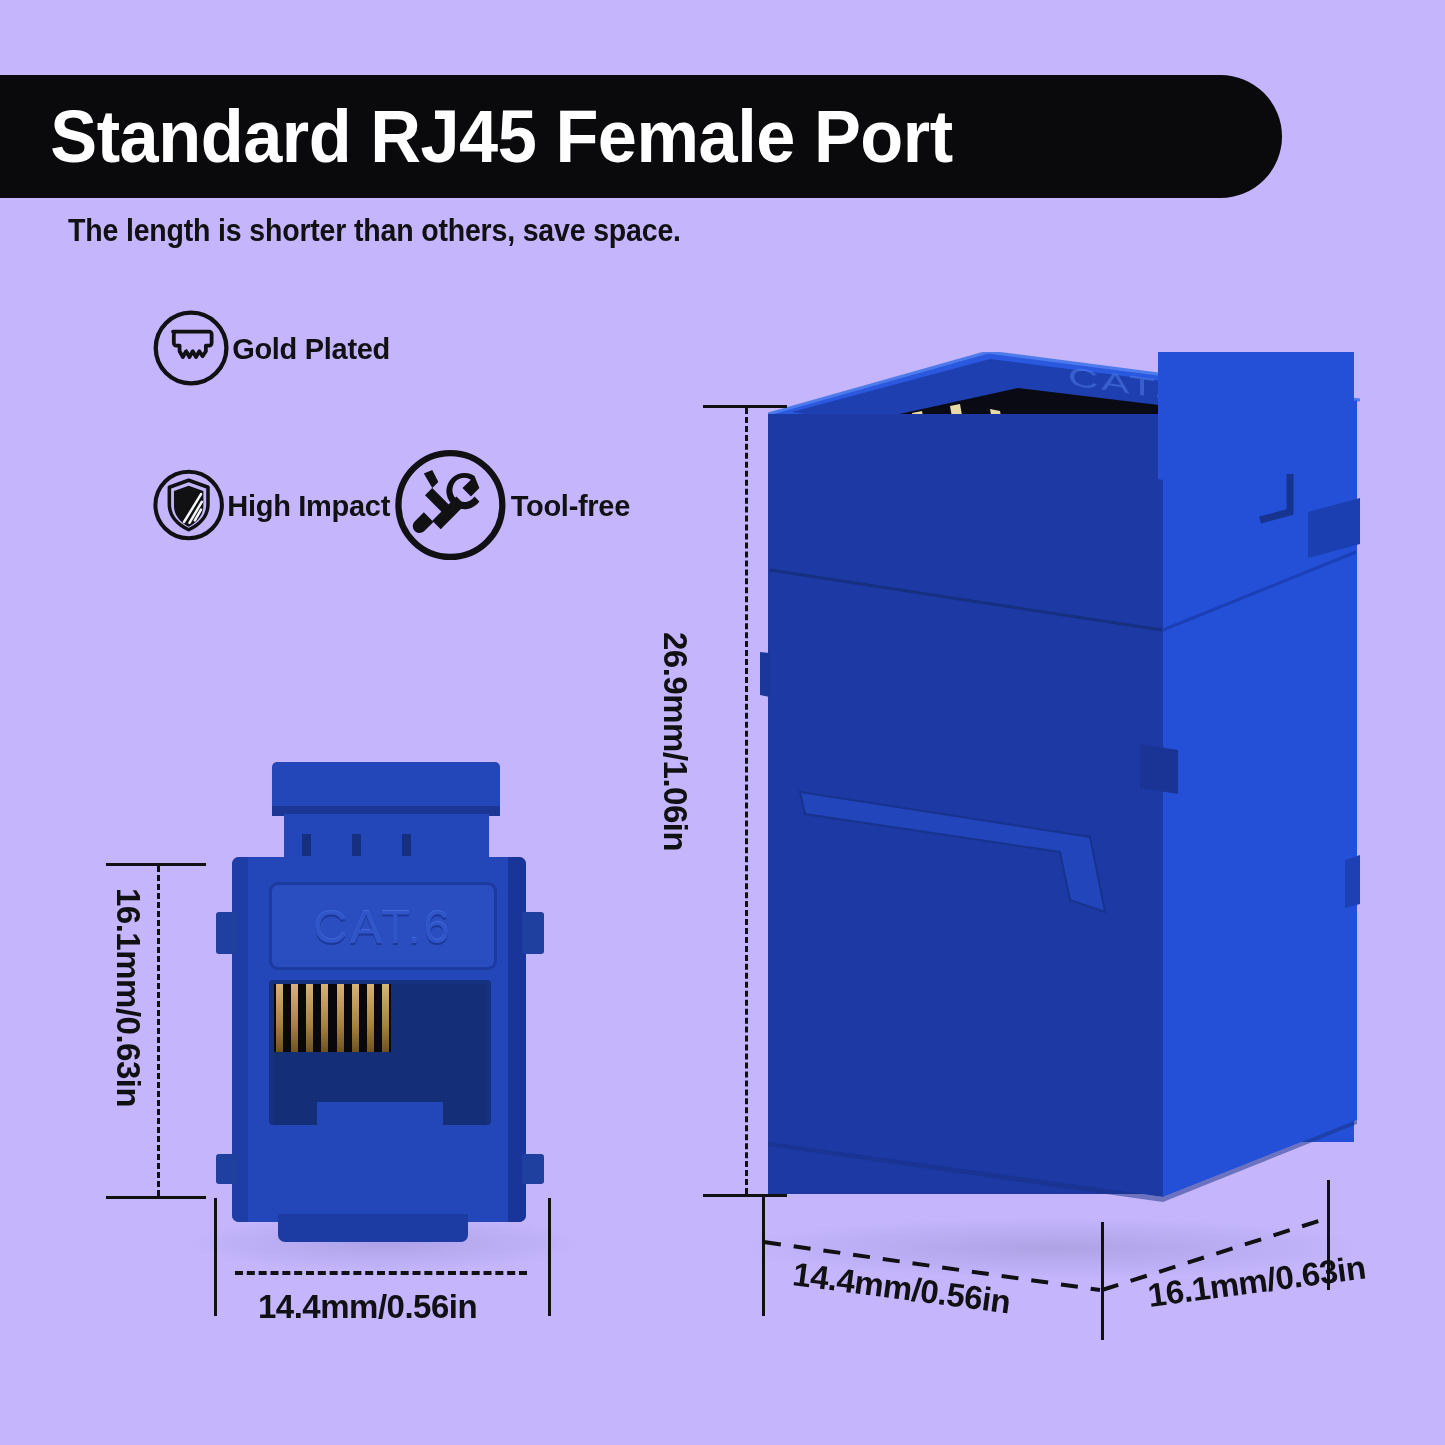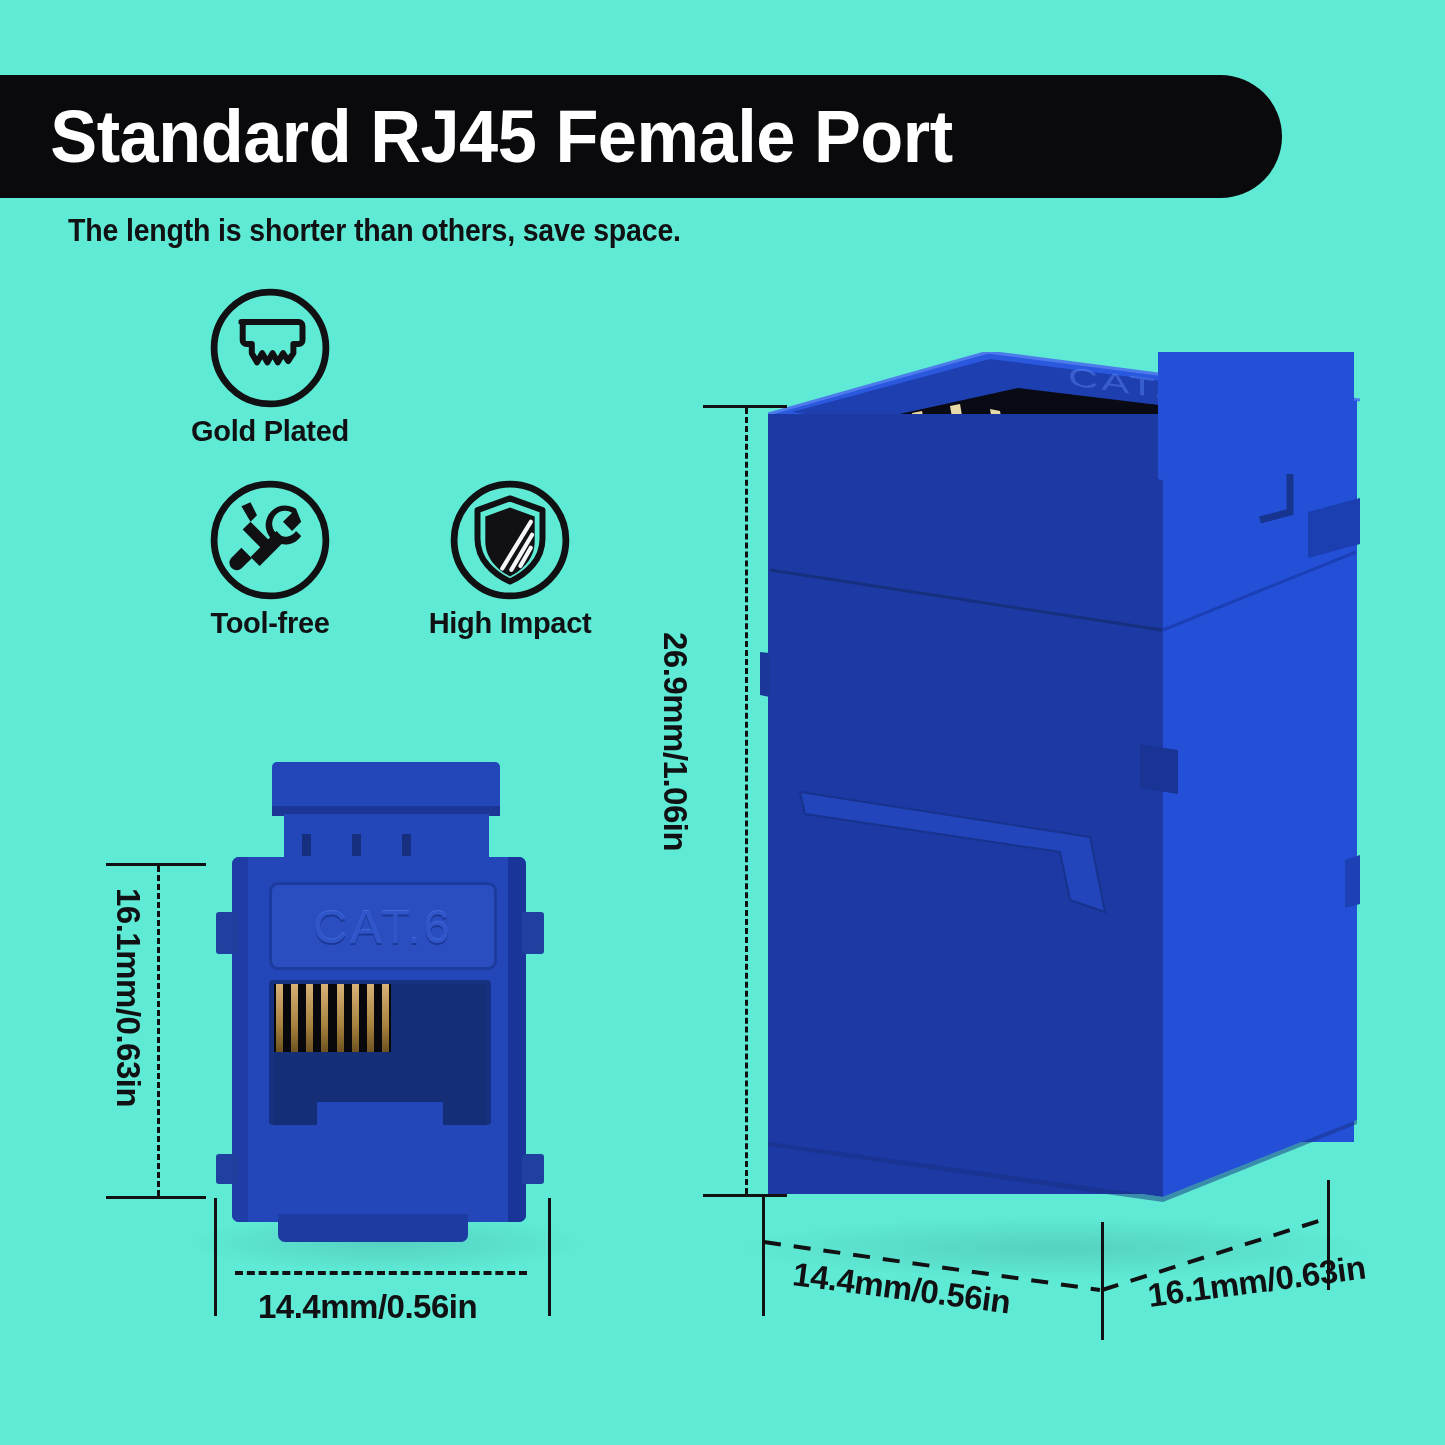--- a/index.html
+++ b/index.html
@@ -13,21 +13,21 @@
     font-family: "Liberation Sans", sans-serif;
     overflow: hidden;
     position: relative;
   }
 
   #stage {
     position: absolute;
     left: 0; top: 0;
     width: 1445px;
     height: 1445px;
-    background: #5eead4;
+    background: #c4b5fd;
   }
 
   
   .banner {
     position: absolute;
     left: -40px;
     top: 75px;
     width: 1322px;
     height: 123px;
     background: #0a0a0c;
@@ -67,21 +67,21 @@
     left: 150px;
     top: 283px;
     width: 480px;
   }
   .feature-row {
     display: flex;
   }
   .feature {
     width: 240px;
     display: flex;
-    flex-direction: column;
+    flex-direction: row;
     align-items: center;
   }
   .feature-icon {
     width: 130px;
     height: 130px;
     display: block;
   }
   .feature-label {
     margin-top: 2px;
     font-size: 29px;
@@ -314,49 +314,49 @@
           <circle cx="50" cy="50" r="43" fill="none" stroke="#111114" stroke-width="5.2"></circle>
           <path d="M28 30 h44 a3 3 0 0 1 3 3 v11 a3 3 0 0 1 -3 3 h-4 v7 l-4 6 l-4 -6 v0 l-4 7 l-4 -7 l-4 7 l-4 -7 l-4 7 l-4 -7 v-7 h-4 a3 3 0 0 1 -3 -3 v-11 a3 3 0 0 1 3 -3 z" fill="none" stroke="#111114" stroke-width="4.6" stroke-linejoin="round"></path>
         </svg>
         <div class="feature-label">Gold Plated</div>
       </div>
 
 
     </div>
 
     <div class="feature-row">
-
-      <div class="feature">
-        <svg class="feature-icon" viewBox="0 0 100 100">
-          <circle cx="50" cy="50" r="43" fill="none" stroke="#111114" stroke-width="5.2"></circle>
-
-          <path d="M28 24 l7 -3 l5 10 l-5 5 z" fill="#111114"></path>
-          <path d="M35 36 l20 20 l-6 6 l-20 -20 z" fill="#111114"></path>
-          <path d="M28 56 l8 8 l-8 8 a5.7 5.7 0 0 1 -8 -8 z" fill="#111114"></path>
-
-          <path d="M70 26 a15 15 0 1 0 4 21 l-4 -4 a10 10 0 1 1 -3 -14 l-7 7 l7 7 l7 -7 l-4 -10 z" fill="#111114"></path>
-          <path d="M62 50 l-20 20 l-7 -7 l20 -20 z" fill="#111114"></path>
-        </svg>
-        <div class="feature-label">Tool-free</div>
-      </div>
 
       <div class="feature">
         <svg class="feature-icon" viewBox="0 0 100 100">
           <circle cx="50" cy="50" r="43" fill="none" stroke="#111114" stroke-width="5.2"></circle>
           <path d="M50 18 l25 9 v22 c0 16 -12 27 -25 33 c-13 -6 -25 -17 -25 -33 v-22 z" fill="none" stroke="#111114" stroke-width="4.6" stroke-linejoin="round"></path>
           <path d="M50 25 l19 7 v19 c0 13 -9 22 -19 27 c-10 -5 -19 -14 -19 -27 v-19 z" fill="#111114"></path>
           <g stroke="#f5f6f8" stroke-width="3.2" stroke-linecap="round">
             <line x1="66" y1="36" x2="44" y2="72"></line>
             <line x1="67" y1="46" x2="51" y2="73"></line>
             <line x1="66" y1="56" x2="58" y2="70"></line>
           </g>
         </svg>
         <div class="feature-label">High Impact</div>
       </div>
 
+      <div class="feature">
+        <svg class="feature-icon" viewBox="0 0 100 100">
+          <circle cx="50" cy="50" r="43" fill="none" stroke="#111114" stroke-width="5.2"></circle>
+
+          <path d="M28 24 l7 -3 l5 10 l-5 5 z" fill="#111114"></path>
+          <path d="M35 36 l20 20 l-6 6 l-20 -20 z" fill="#111114"></path>
+          <path d="M28 56 l8 8 l-8 8 a5.7 5.7 0 0 1 -8 -8 z" fill="#111114"></path>
+
+          <path d="M70 26 a15 15 0 1 0 4 21 l-4 -4 a10 10 0 1 1 -3 -14 l-7 7 l7 7 l7 -7 l-4 -10 z" fill="#111114"></path>
+          <path d="M62 50 l-20 20 l-7 -7 l20 -20 z" fill="#111114"></path>
+        </svg>
+        <div class="feature-label">Tool-free</div>
+      </div>
+
     </div>
   </div>
 
   <div class="shadow-soft" style="left:190px; top:1215px; width:390px; height:56px;"></div>
 
   <div class="jack-front">
     <div class="jf-flange"></div>
     <div class="jf-flange-shadow"></div>
     <div class="jf-neck"></div>
     <div class="jf-neck-notch" style="left:90px;"></div>

